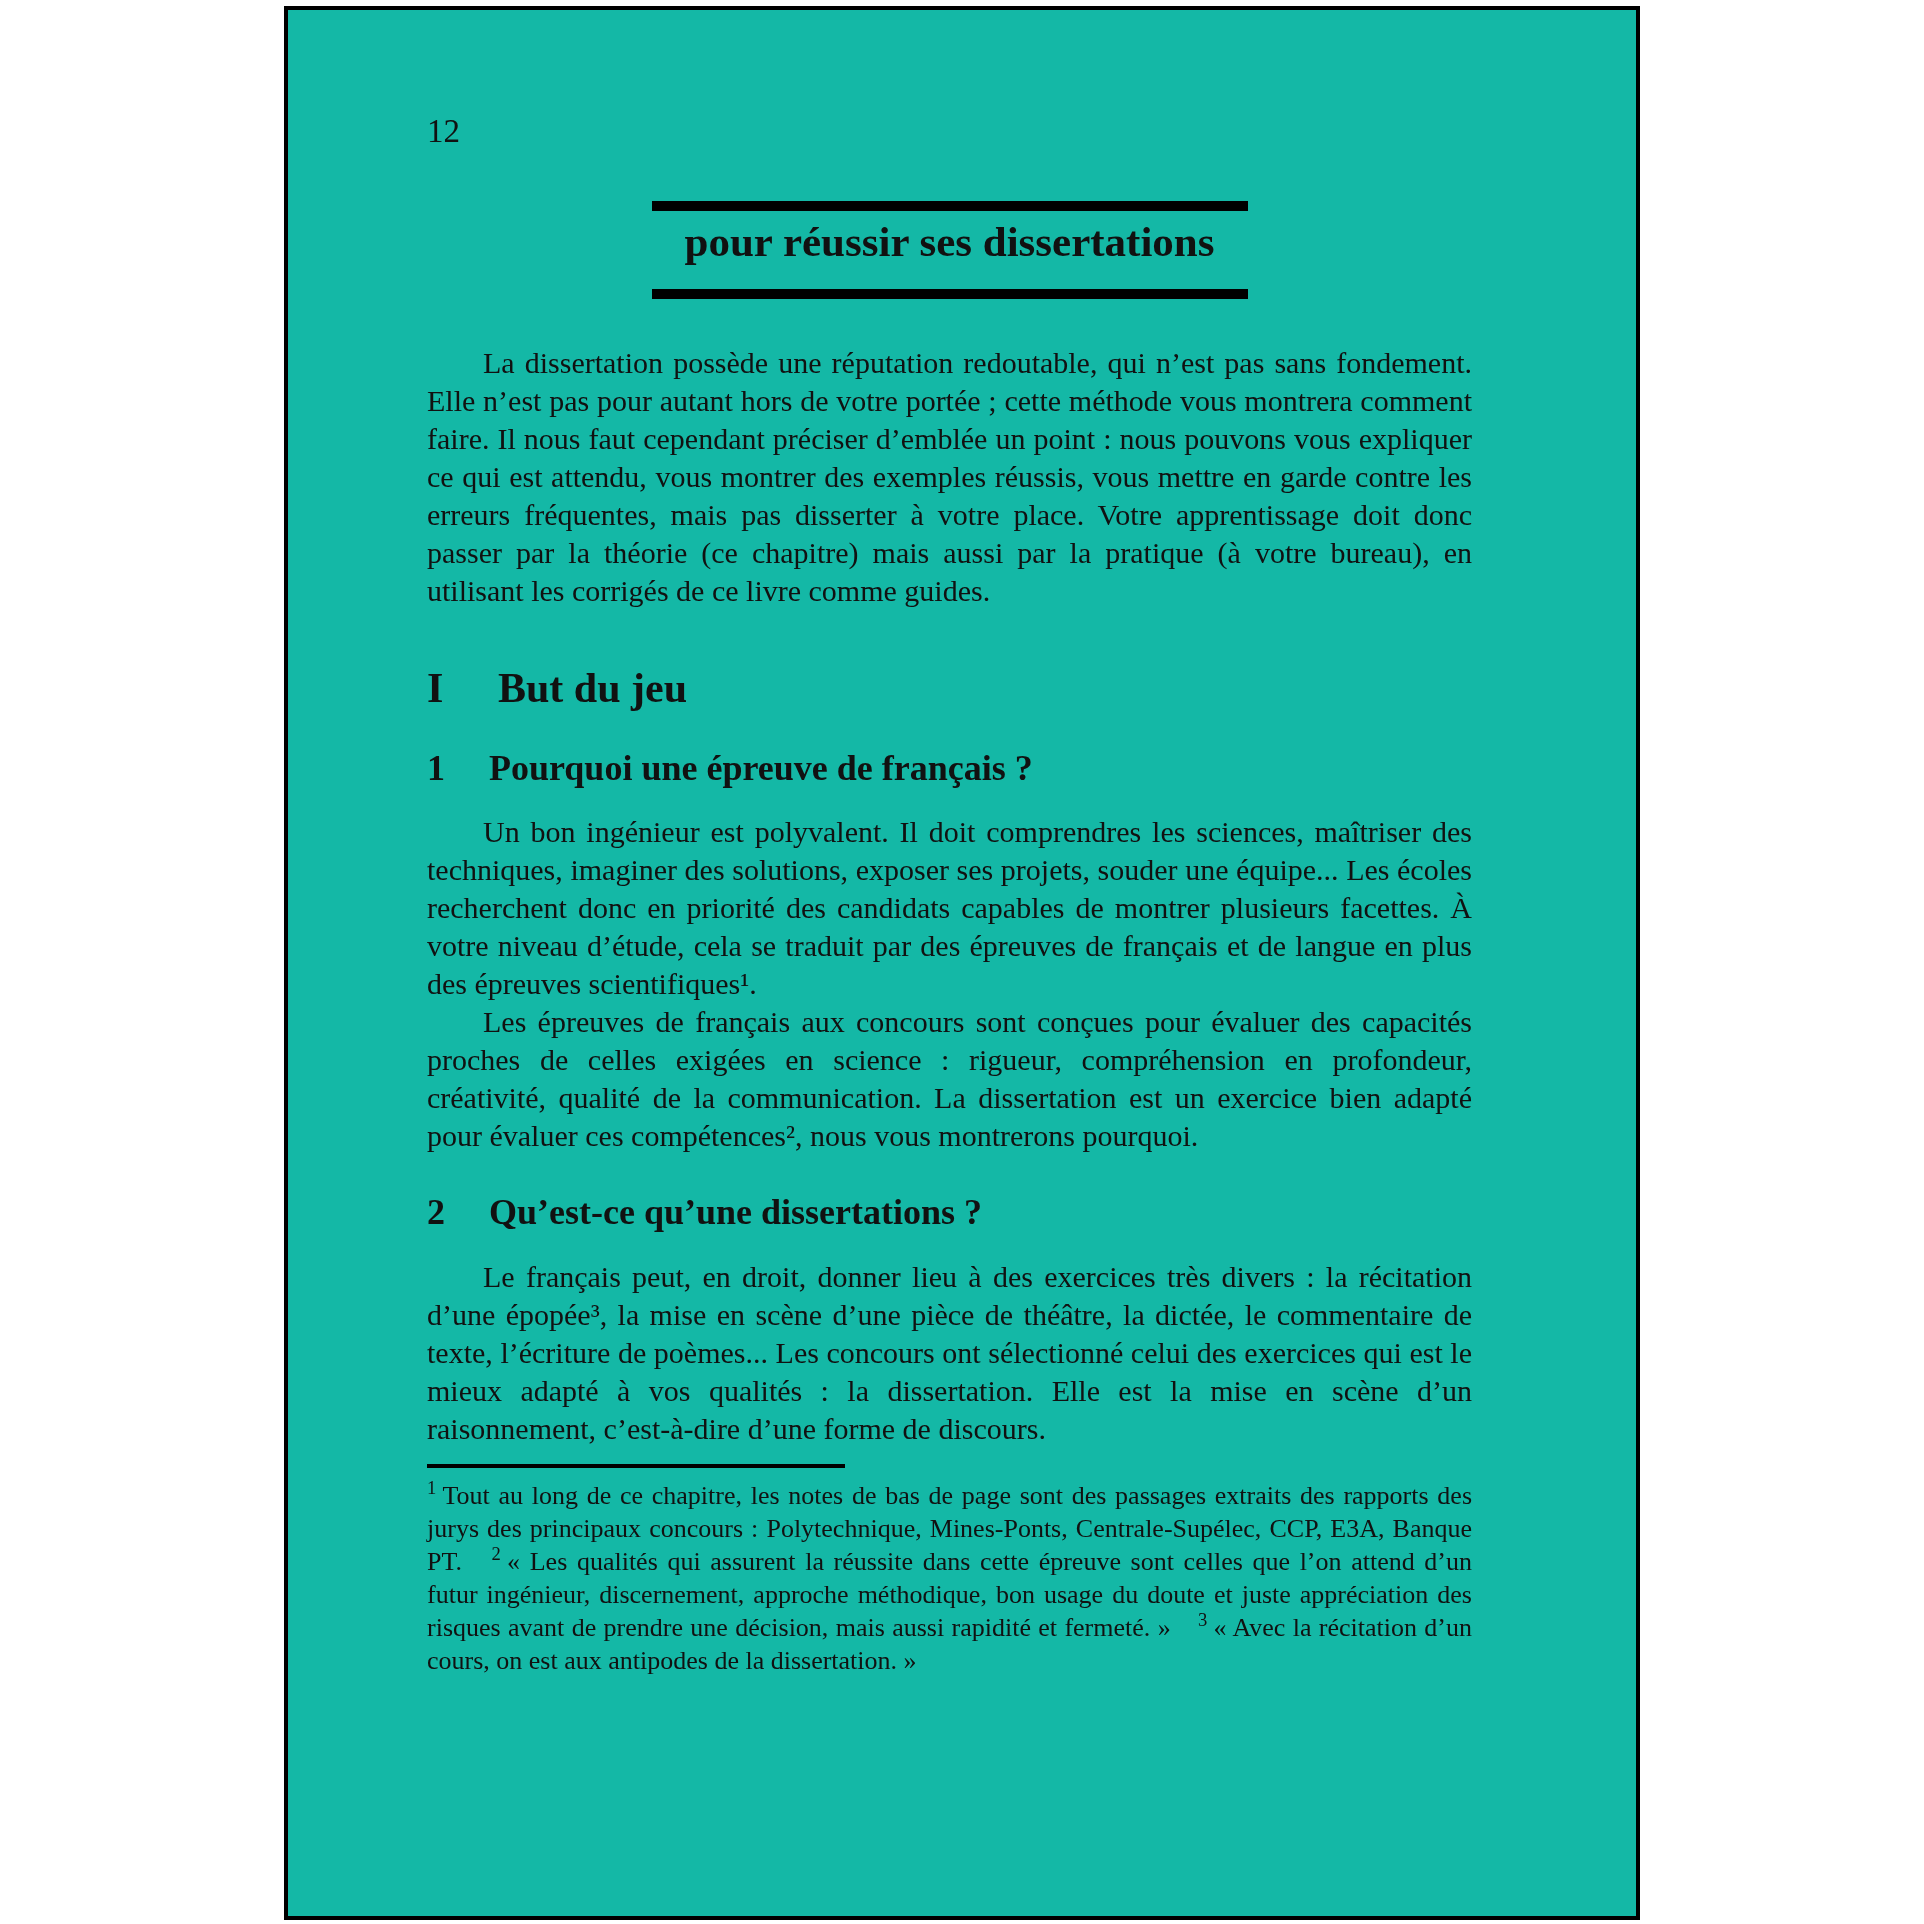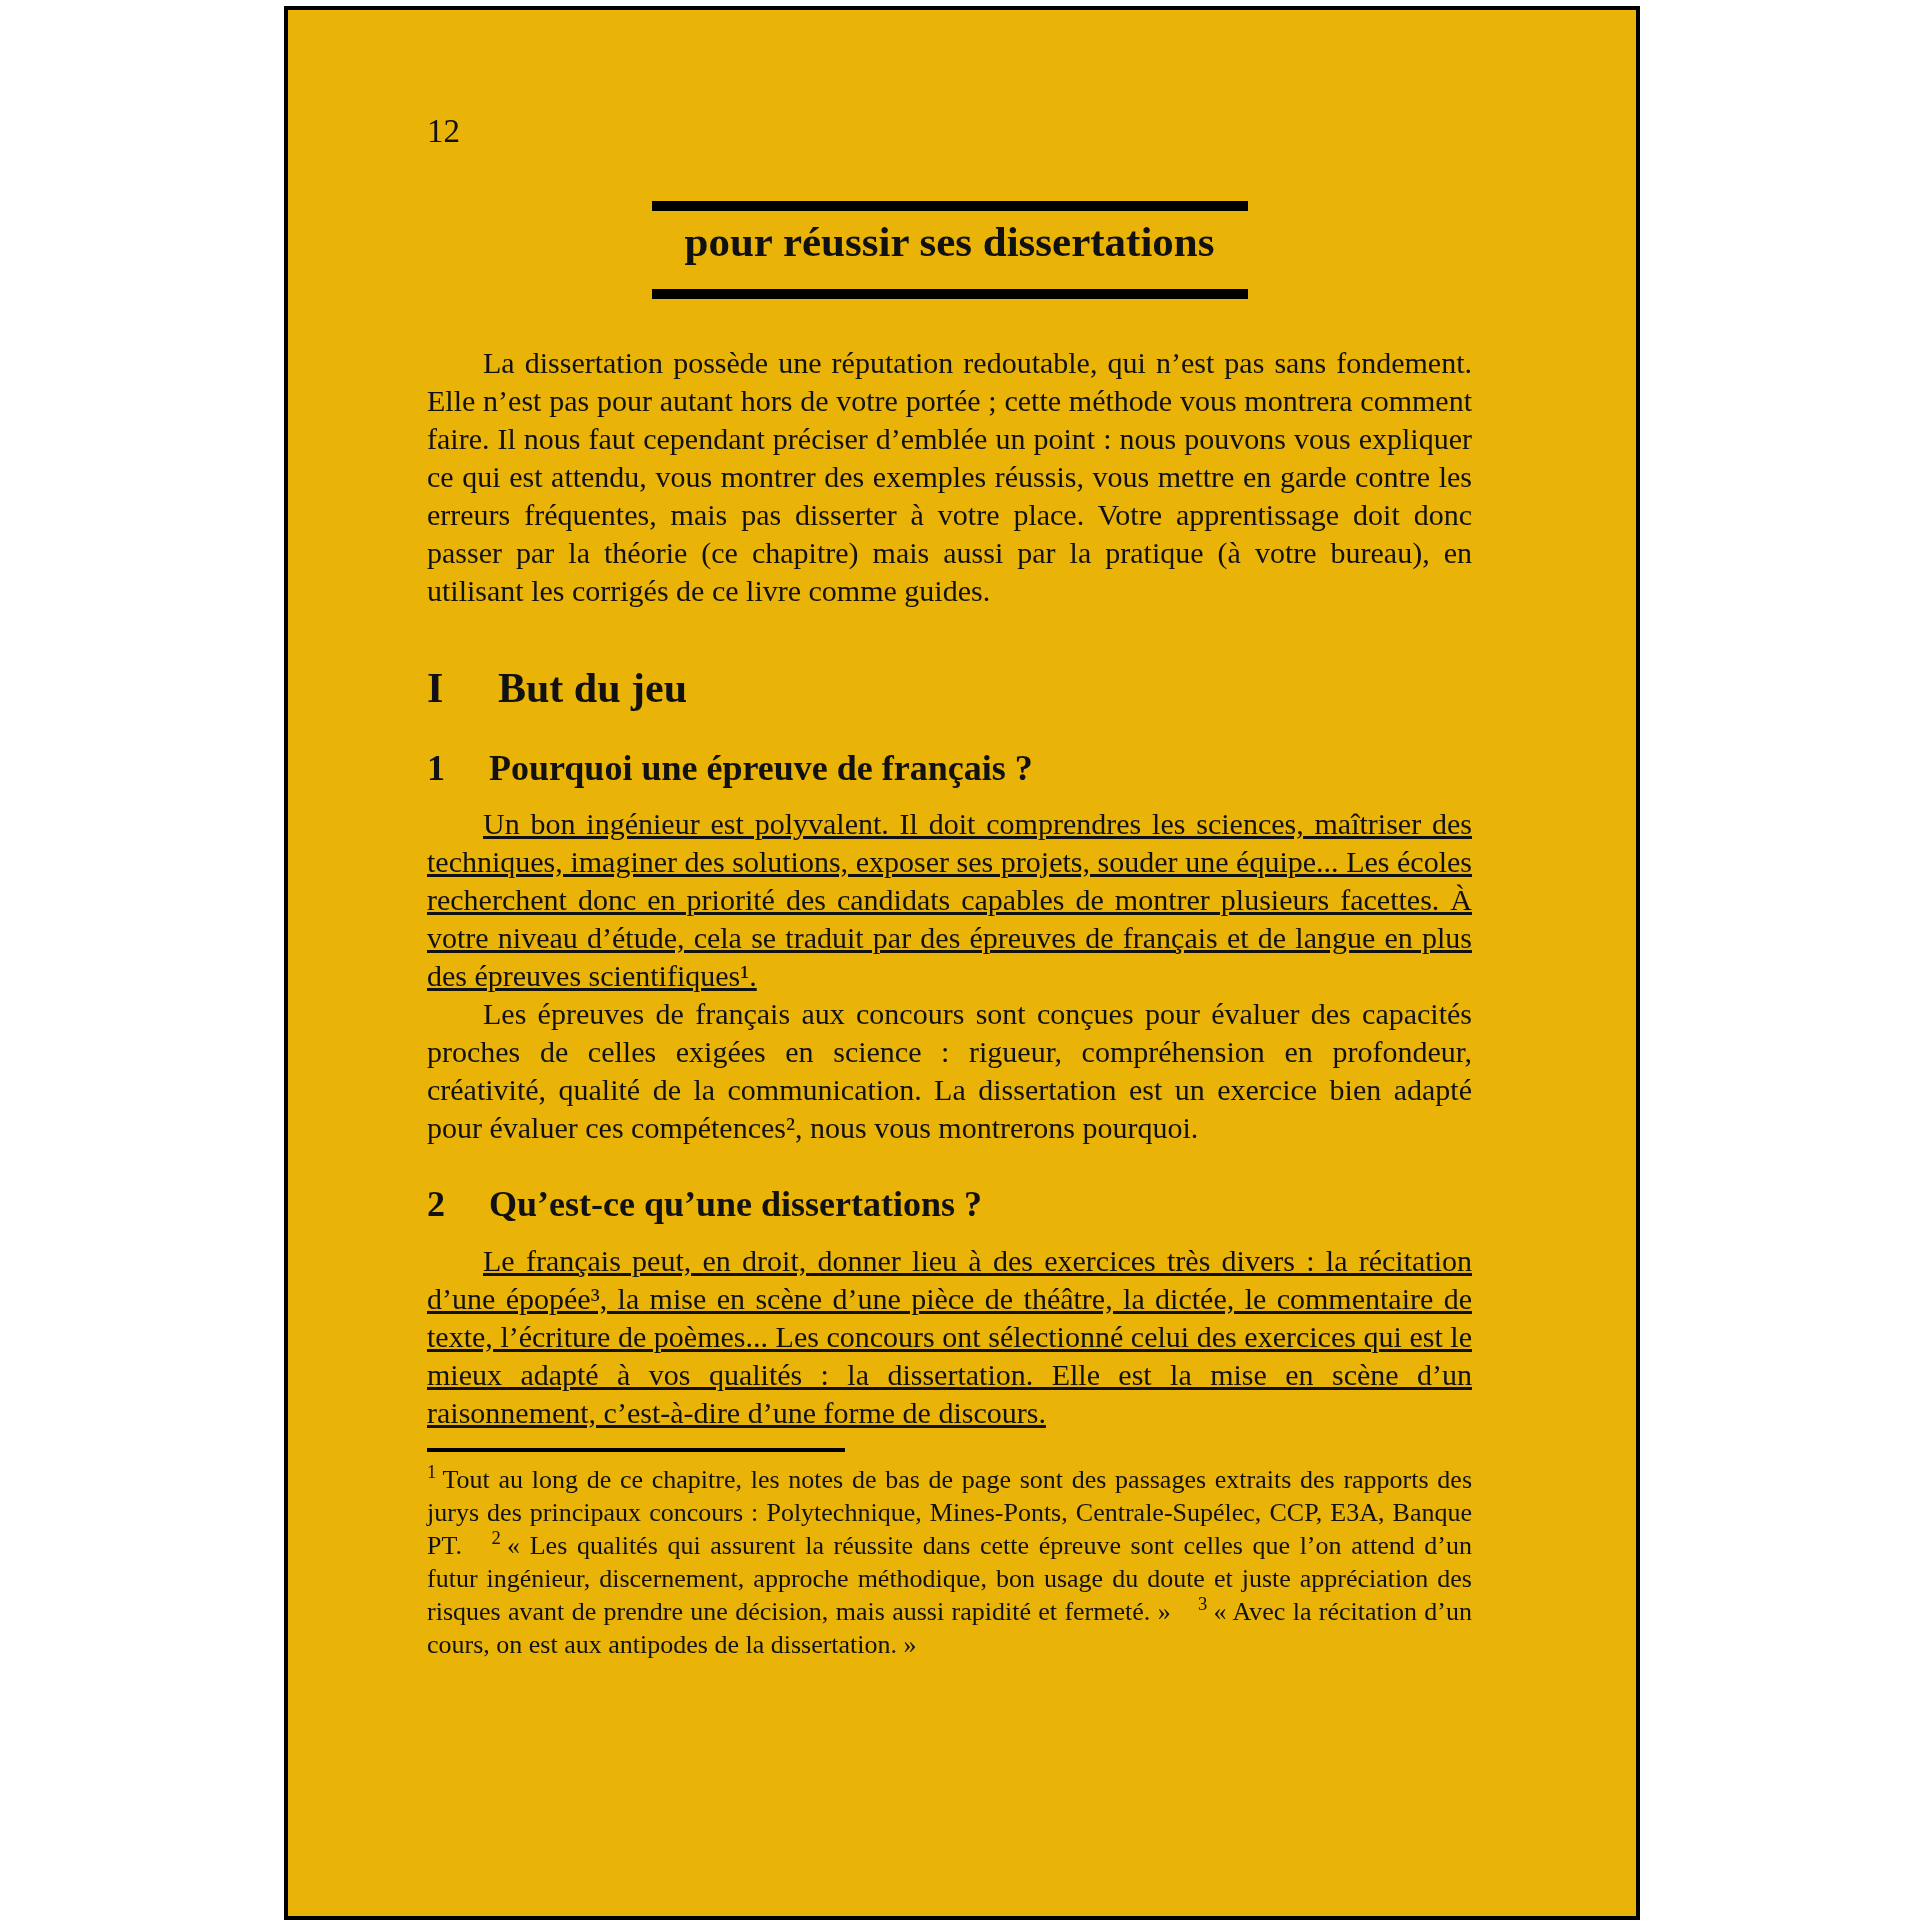--- a/index.html
+++ b/index.html
@@ -16,21 +16,21 @@
     color: #111111;
   }
   .page-frame {
     position: absolute;
     left: 284px;
     top: 6.2px;
     width: 1356px;
     height: 1914px;
     border: 4.6px solid #000000;
     box-sizing: border-box;
-    background: #eab308;
+    background: #14b8a6;
     padding: 0 164px 0 139px;
     overflow: hidden;
   }
   .page-number {
     margin-top: 105px;
     font-size: 33px;
     line-height: 1;
     color: #111111;
   }
   .title-block {
@@ -81,22 +81,21 @@
     font-size: 36px;
     font-weight: bold;
     line-height: 1.05;
     display: flex;
     align-items: baseline;
   }
   .subsection-heading .sec-num {
     min-width: 62px;
   }
   .after-heading {
-    margin-top: 18px;
-    text-decoration: underline;
+    margin-top: 26px;
   }
   .footnote-area {
     margin-top: 15.5px;
   }
   .footnote-rule {
     width: 418px;
     height: 3.9px;
     background: #000000;
   }
   .footnotes {

